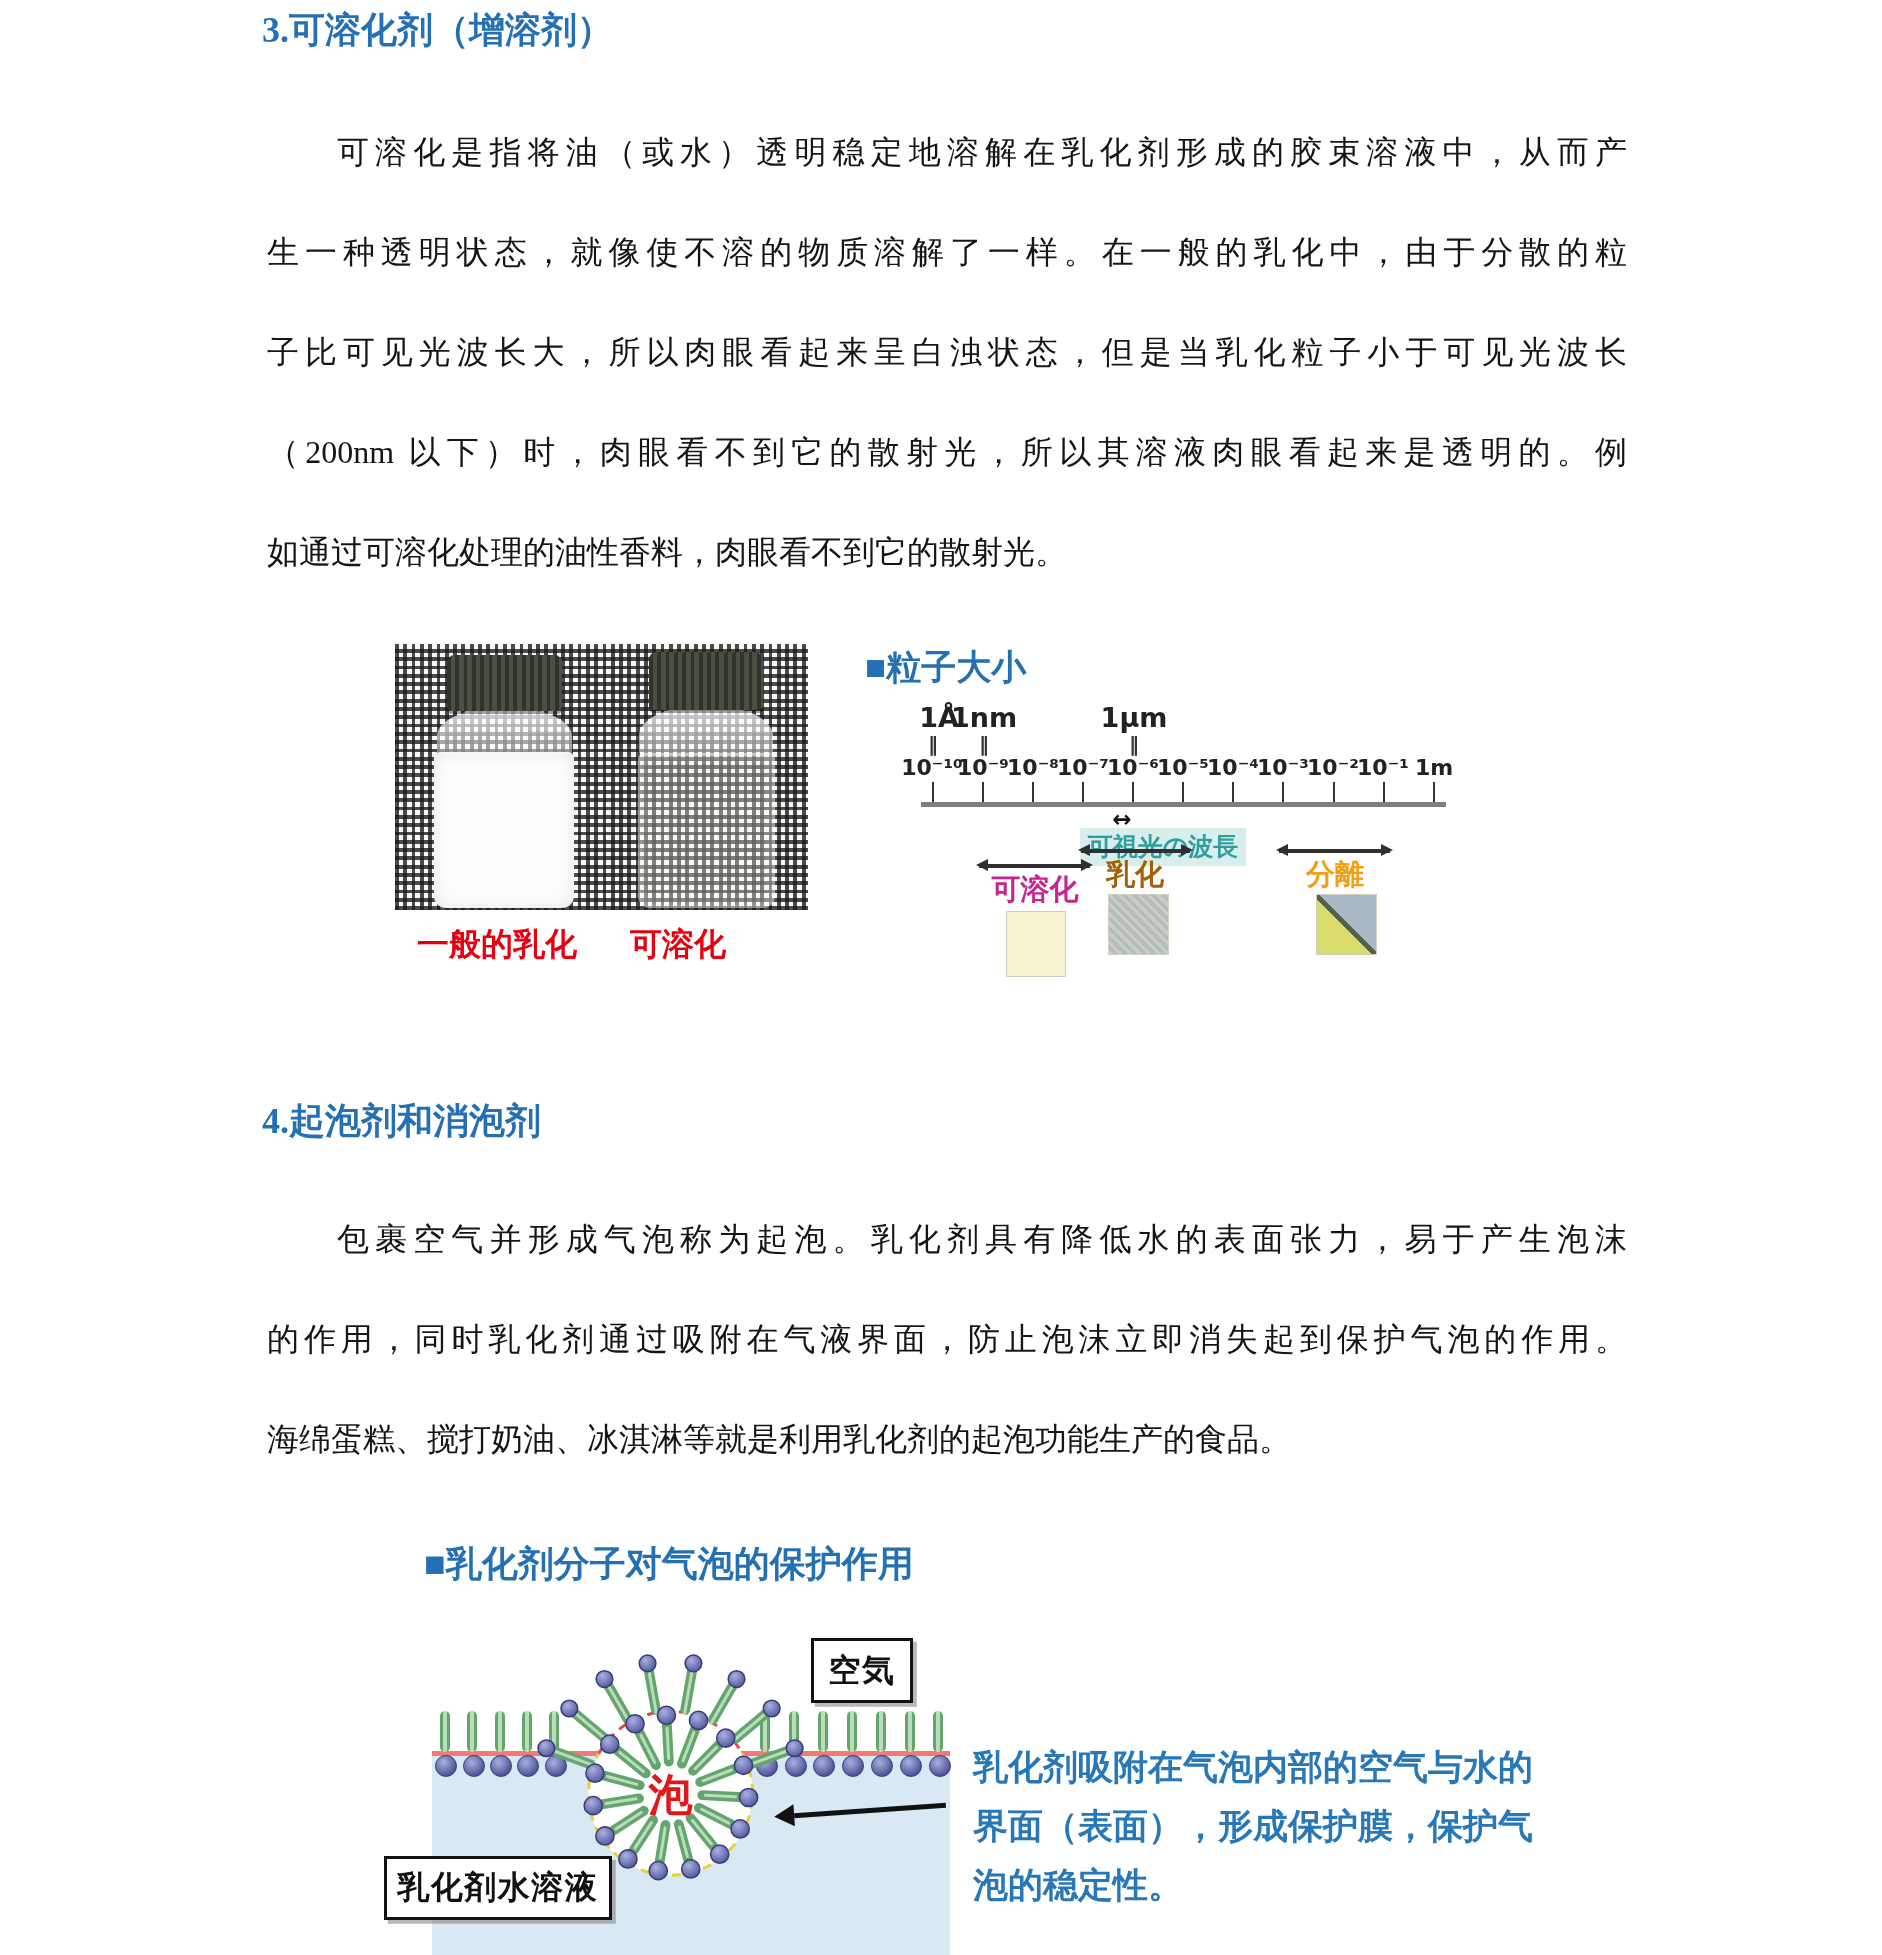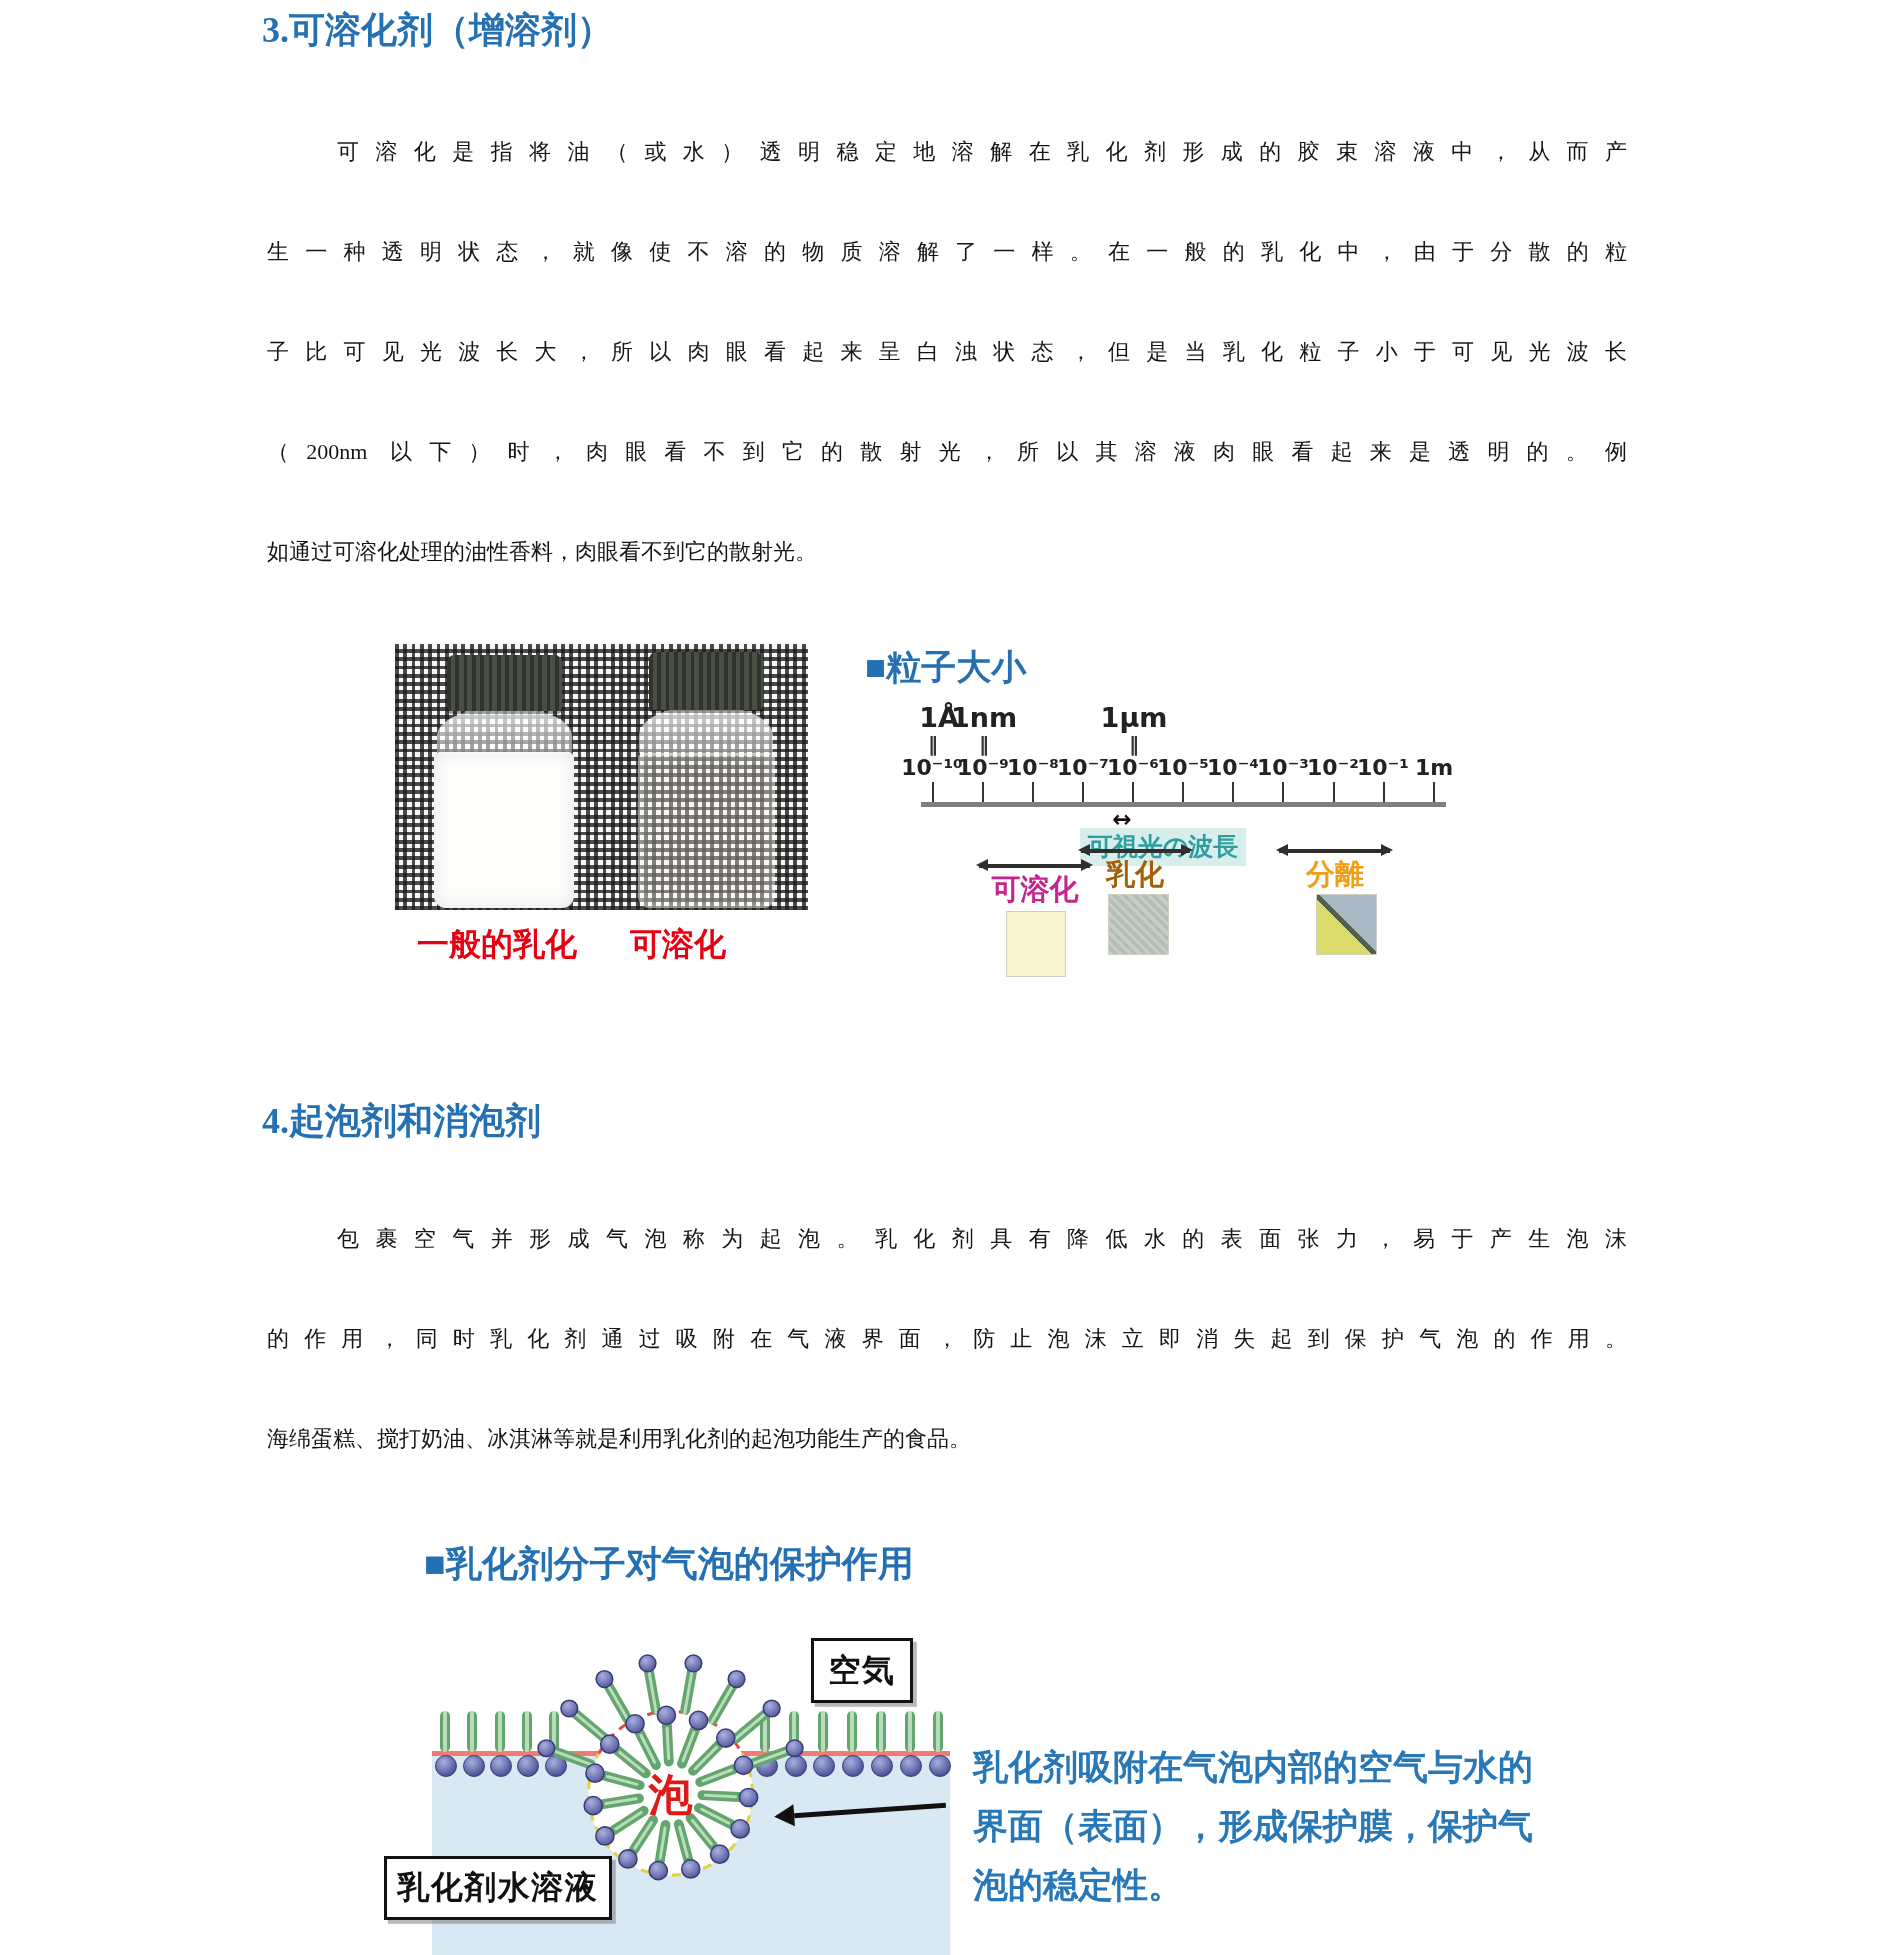--- a/index.html
+++ b/index.html
@@ -2,21 +2,21 @@
 <html style="font-size:12px"><head>
 <meta charset="utf-8">
 <style>
   html,body{margin:0;padding:0;background:#ffffff;}
   #root{position:relative;width:1882px;height:1955px;background:#fff;overflow:hidden;
         font-family:"Liberation Serif","DejaVu Serif",serif;color:#1a1a1a;}
   .abs{position:absolute;}
   h2.sec{position:absolute;margin:0;font-size:36px;font-weight:bold;color:#2470b3;line-height:1.1;
          font-family:"Liberation Serif","DejaVu Serif",serif;}
   
-  .para{position:absolute;width:1360px;font-size:22px;color:#151515;}
+  .para{position:absolute;width:1360px;font-size:32px;color:#151515;}
   .pl{height:100px;line-height:100px;white-space:nowrap;}
   .pl.just{white-space:normal;text-align:justify;text-align-last:justify;}
   .pl.indent{text-indent:70px;}
   
   #bottles{position:absolute;left:395px;top:644px;width:413px;height:319px;}
   #checker{position:absolute;left:0;top:0;width:413px;height:266px;background-color:#f7f7f5;
     background-image:repeating-linear-gradient(0deg,rgba(25,25,25,.78) 0 3.8px,transparent 3.8px 8.3px),
                      repeating-linear-gradient(90deg,rgba(25,25,25,.78) 0 3.8px,transparent 3.8px 8.3px);}
   .cap{position:absolute;border-radius:7.6px 7.6px 4.6px 4.6px;
     background:repeating-linear-gradient(90deg,#2e332b 0 3.8px,#4a4f44 3.8px 8.3px);

